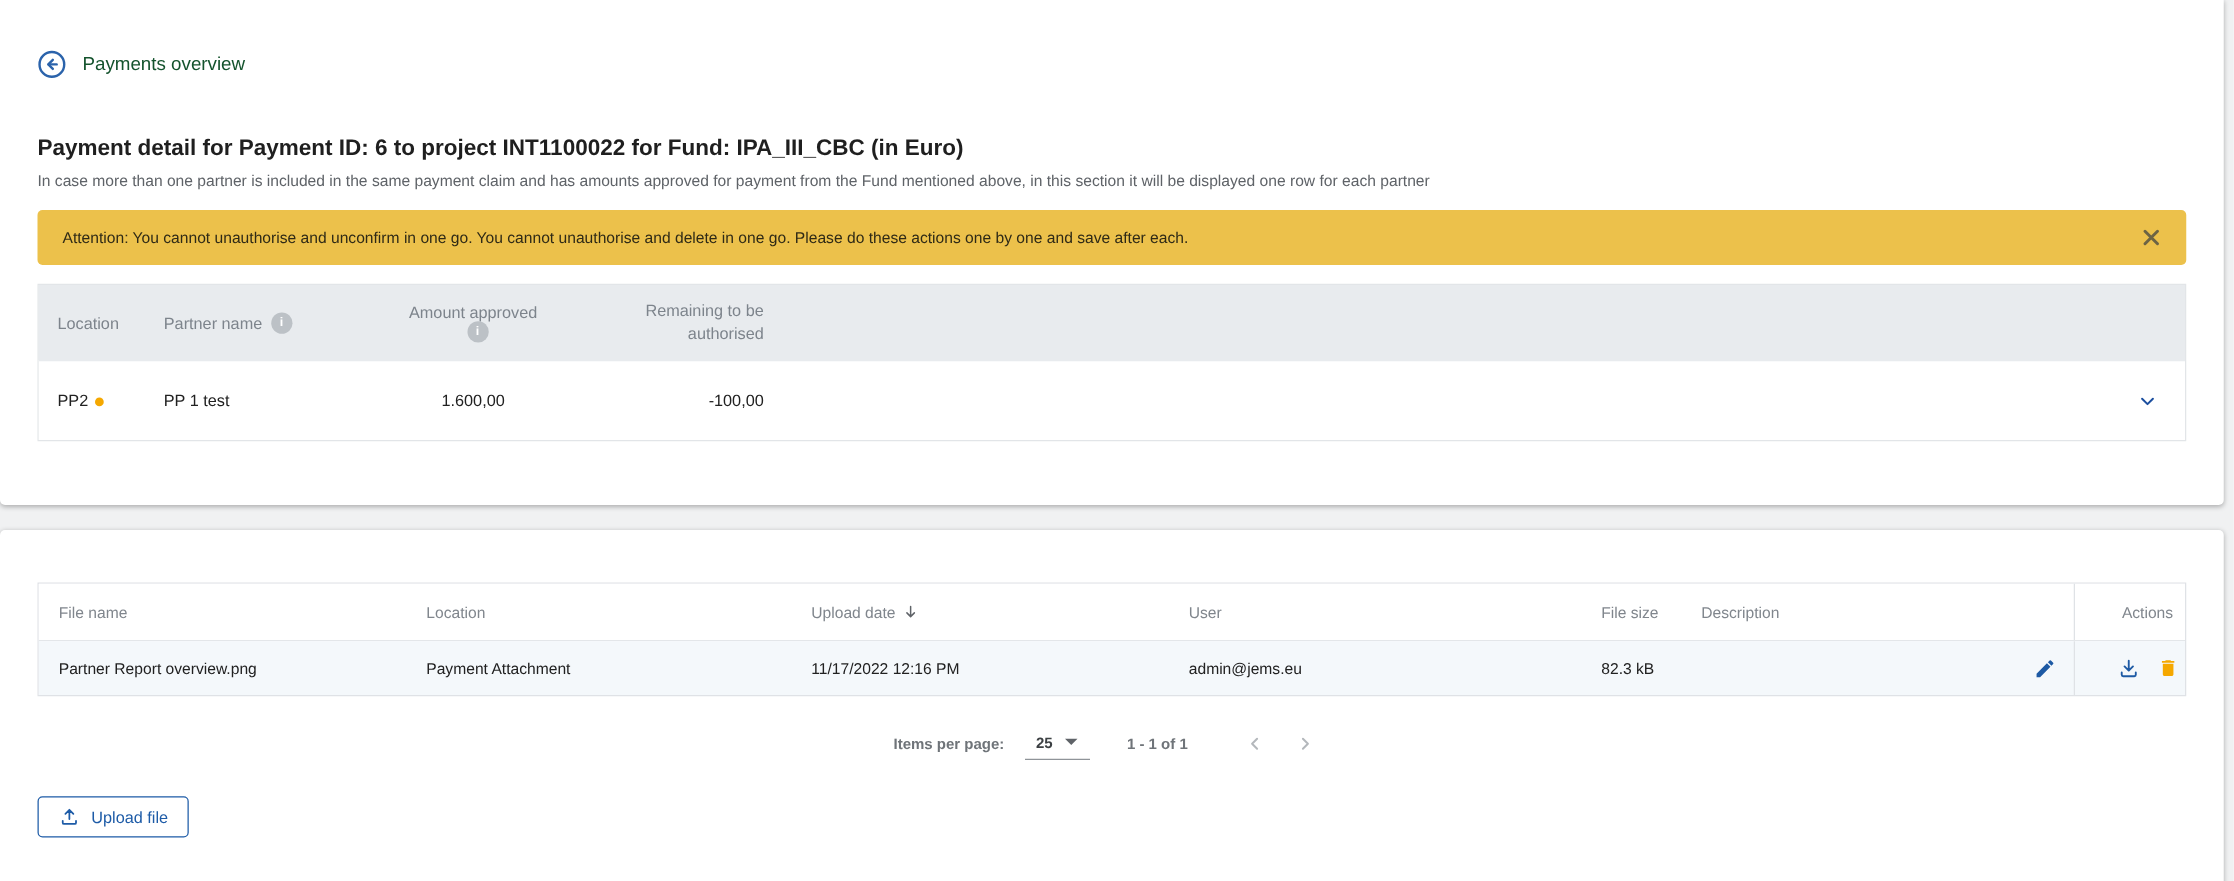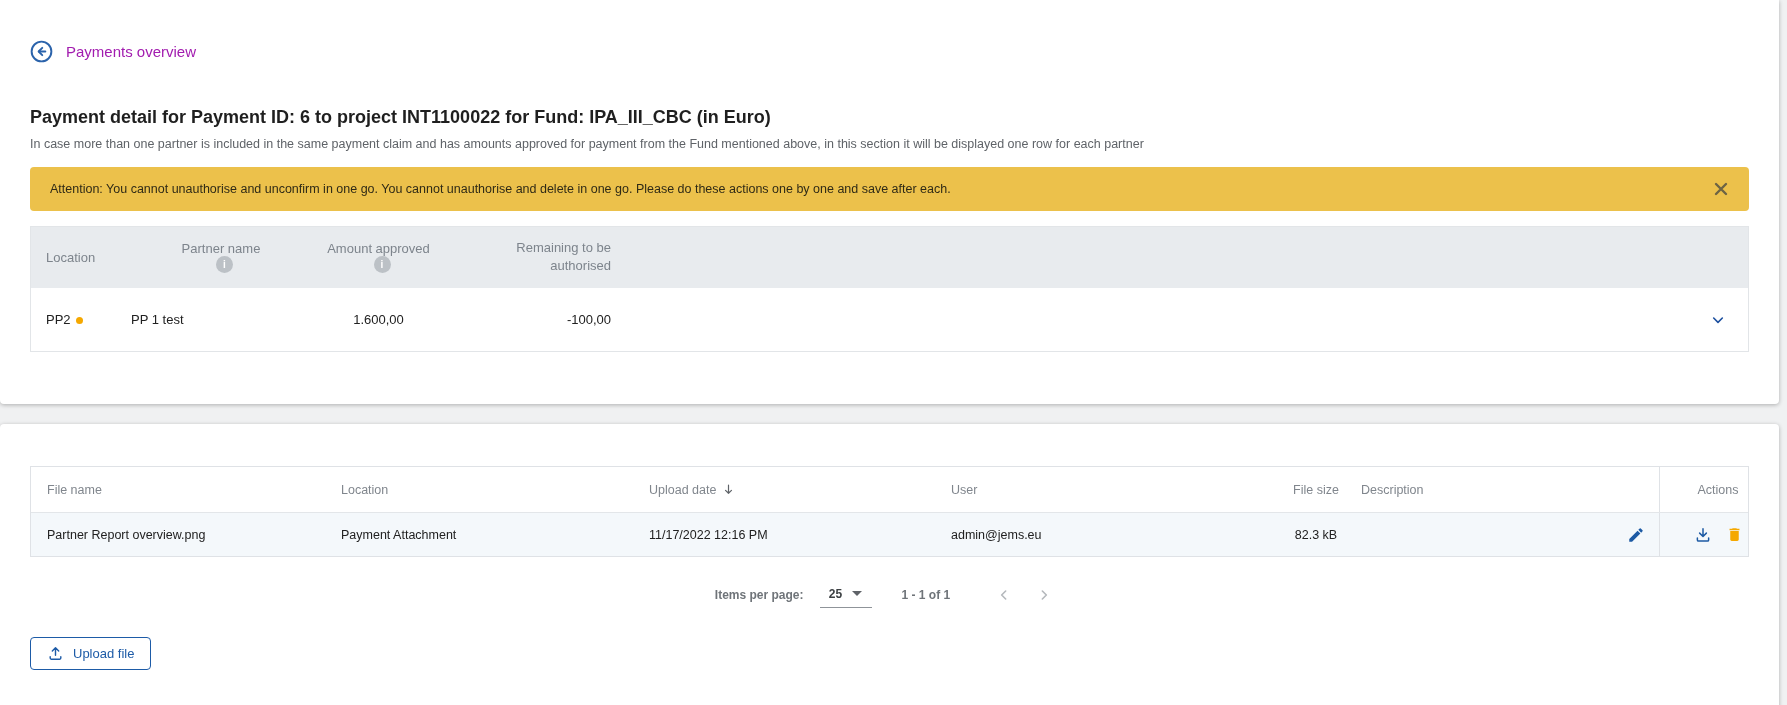--- a/index.html
+++ b/index.html
@@ -21,21 +21,21 @@
   }
   .card-2 {
     margin-top:20px;
     border-radius:4px 4px 0 0;
     height:400px;
     padding:30px 30px 0 30px;
   }
 
   
   .backlink { display:inline-flex; align-items:center; gap:13px; margin-top:10px; cursor:pointer; }
-  .backlink .lbl { font-size:15px; color:#a21caf;text-align:right; }
+  .backlink .lbl { font-size:15px; color:#14532d;text-align:right; }
 
   
   .page-title { margin-top:40px; font-size:18px; font-weight:bold; color:#1f1f1f; }
   .page-subtitle { margin-top:9px; font-size:12.5px; color:#5f6368; }
 
   
   .banner {
     margin-top:16px; height:44px; border-radius:4px;
     background:#ecc14b; display:flex; align-items:center;
     padding:0 20px; position:relative;
@@ -45,21 +45,21 @@
     position:absolute; right:18px; top:50%; transform:translateY(-50%);
     width:20px; height:20px; display:flex; align-items:center; justify-content:center;
     cursor:pointer; background:none; border:none;
   }
 
   
   .partners-table { margin-top:15px; border:1px solid #e2e5e8; }
   .pt-header { display:flex; align-items:center; background:#e8ebee; height:60px; font-size:13px; color:#7d848c; }
   .pt-row { display:flex; align-items:center; background:#fff; height:64px; font-size:13px; color:#212121; border-top:1px solid #e8ebee; }
   .col-partner      { width:85px;  padding-left:15px; }
-  .col-partner-name { width:195px; padding-left:15px;flex-direction:column; }
+  .col-partner-name { width:195px; padding-left:15px; }
   .col-amount       { width:135px; text-align:right; justify-content:flex-end; display:flex; align-items:center;flex-direction:column; }
   .col-remaining    { width:165px; text-align:right; justify-content:flex-end; display:flex; align-items:center; }
   .col-spacer       { flex:1; display:flex; justify-content:flex-end; align-items:center; padding-right:22px; }
   .hdr-wrap-right { display:inline-block; max-width:112px; text-align:right; line-height:1.35; }
   .info-icon {
     display:inline-flex; width:17px; height:17px; border-radius:50%;
     background:#bcc1c6; color:#fff; font-size:10px; font-weight:bold;
     align-items:center; justify-content:center; margin-left:7px; vertical-align:middle;
     font-style:normal; cursor:pointer; flex:none;
   }
@@ -69,21 +69,21 @@
 
   
   .att-title { font-size:16px; font-weight:bold; color:#1f1f1f; }
   .att-table { margin-top:12px; border:1px solid #dfe2e6; }
   .at-header { display:flex; align-items:center; height:46px; background:#fff; border-bottom:1px solid #e3e6e9; font-size:12.5px; color:#80868d; }
   .at-row { display:flex; align-items:center; height:43px; background:#f4f8fb; font-size:12.5px; color:#212121; }
   .c-filename { width:310px; padding-left:16px; }
   .c-location { width:308px; }
   .c-upload   { width:302px; display:flex; align-items:center; gap:6px; }
   .c-user     { width:330px; }
-  .c-size     { width:70px; text-align:center; }
+  .c-size     { width:70px; text-align:left; }
   .c-desc     { flex:1; display:flex; align-items:center; justify-content:flex-end; padding:0 14px 0 10px; }
   .c-actions  { width:89px; align-self:stretch; border-left:1px solid #dfe2e6; display:flex; align-items:center; justify-content:center; gap:14px;padding-left:28px; }
   .c-desc .hdr-desc { margin-right:auto; }
   .icon-btn { background:none; border:none; cursor:pointer; display:flex; padding:0; }
 
   
   .paginator { margin-top:18px; display:flex; justify-content:center; align-items:center; font-size:12px; color:#6f7479;font-weight:bold; }
   .pp-label { margin-right:16px; }
   .pp-select {
     display:flex; align-items:center; justify-content:center; gap:10px;

